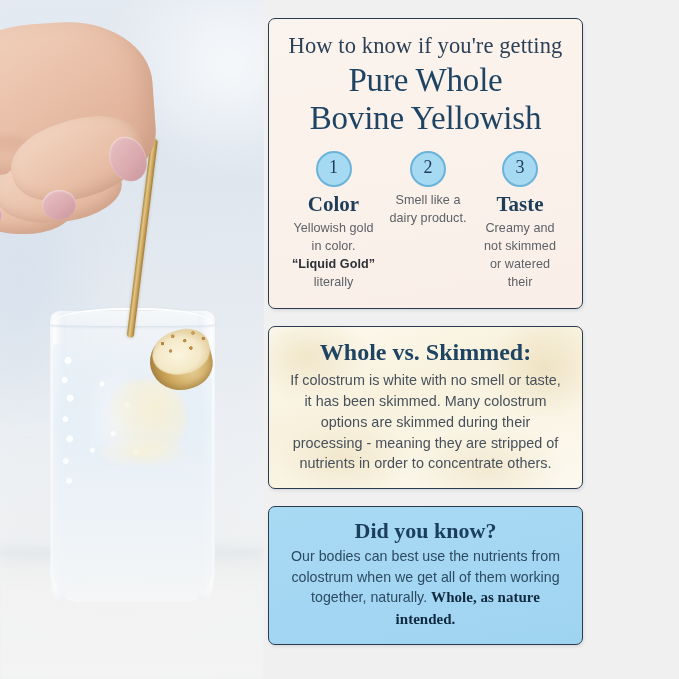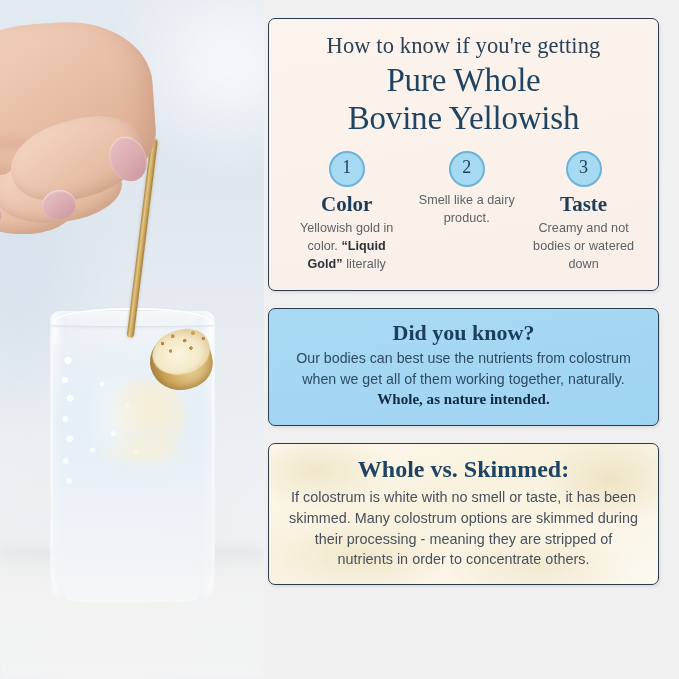--- a/index.html
+++ b/index.html
@@ -167,21 +167,21 @@
   .n3{left:40px;top:176px;width:36px;height:28px;transform:rotate(4deg);}
   .knuckle{position:absolute;border-radius:50%;background:rgba(208,160,136,.30);filter:blur(3px);}
   .k1{left:58px;top:112px;width:46px;height:14px;}
   .k2{left:52px;top:142px;width:52px;height:13px;}
   .photo-soft{
     position:absolute;left:0;top:0;width:264px;height:679px;pointer-events:none;
     background:radial-gradient(ellipse 110% 70% at 45% 30%, rgba(255,255,255,0) 55%, rgba(240,243,246,.45) 100%);
   }
 
   
-  .right{position:absolute;left:268px;top:18px;width:391px;}
+  .right{position:absolute;left:268px;top:18px;width:315px;}
 
   .card{
     box-sizing:border-box;border:1.4px solid #2a3c4e;border-radius:7px;
     box-shadow:1px 2px 3px rgba(120,130,140,.18);
   }
   .card-1{
     background:linear-gradient(170deg,#fbf3ed 0%,#faf1ea 55%,#f9efe8 100%);
     padding:14px 16px 16px;
   }
   .card-2{
@@ -296,29 +296,29 @@
           <div class="col-title">Color</div>
           <div class="col-text"><span>Yellowish gold in color. </span><b>“Liquid Gold”</b><span> literally</span></div>
         </div>
         <div class="col">
           <div class="bubble">2</div>
           <div class="col-text">Smell like a dairy product.</div>
         </div>
         <div class="col">
           <div class="bubble">3</div>
           <div class="col-title">Taste</div>
-          <div class="col-text">Creamy and not bodies or watered down</div>
+          <div class="col-text">Creamy and not skimmed or watered their</div>
         </div>
       </div>
+    </div>
+
+    <div class="card card-2">
+      <div class="card-title">Whole vs. Skimmed:</div>
+      <div class="card-body">If colostrum is white with no smell or taste, it has been skimmed. Many colostrum options are skimmed during their processing - meaning they are stripped of nutrients in order to concentrate others.</div>
     </div>
 
     <div class="card card-3">
       <div class="card-title">Did you know?</div>
       <div class="card-body"><span>Our bodies can best use the nutrients from colostrum when we get all of them working together, naturally. </span><b>Whole, as nature intended.</b></div>
     </div>
 
-    <div class="card card-2">
-      <div class="card-title">Whole vs. Skimmed:</div>
-      <div class="card-body">If colostrum is white with no smell or taste, it has been skimmed. Many colostrum options are skimmed during their processing - meaning they are stripped of nutrients in order to concentrate others.</div>
-    </div>
-
   </div>
 </div>
 
 </body></html>

